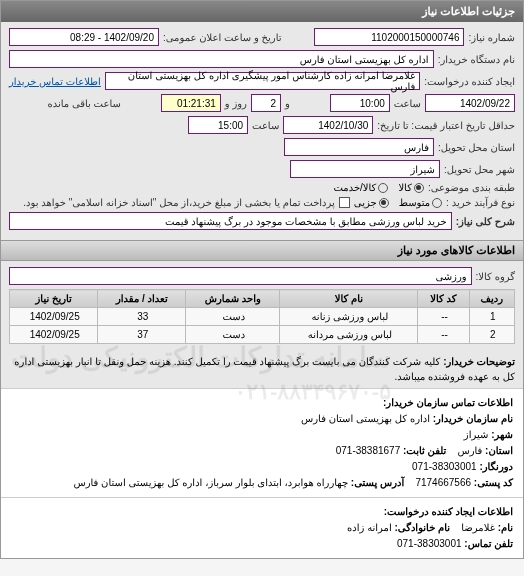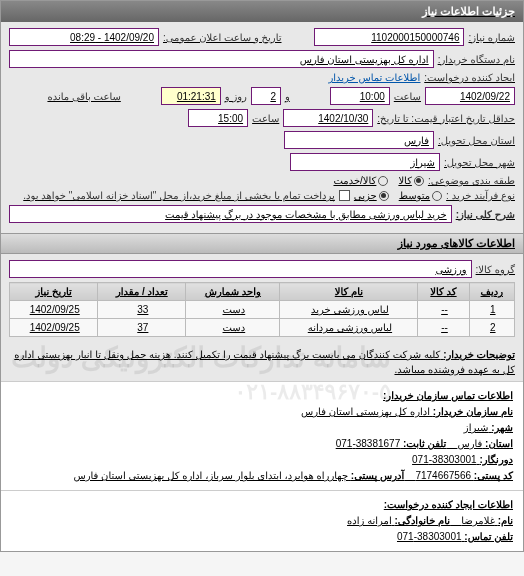--- a/index.html
+++ b/index.html
@@ -99,21 +99,21 @@
   width: 10px; height: 10px; border: 1px solid #555; border-radius: 50%;
   display: inline-flex; align-items: center; justify-content: center;
 }
 .radio-dot.selected::after {
   content: ""; width: 5px; height: 5px; background: #333; border-radius: 50%;
 }
 .checkbox {
   width: 11px; height: 11px; border: 1px solid #555; display: inline-block; background: #fff;
 }
 .small-link { color: #0055aa; text-decoration: underline; font-size: 10px; cursor: pointer; }
-.pos-rel { position: relative; text-decoration: underline; }
+.pos-rel { position: relative; }
 </style>
 </head>
 <body>
 
 <div class="panel pos-rel">
   <div class="panel-header">جزئیات اطلاعات نیاز</div>
   <div class="panel-body">
 
     <div class="row">
       <span class="label">شماره نیاز:</span>
@@ -123,20 +123,21 @@
       <span class="field w150">1402/09/20 - 08:29</span>
     </div>
 
     <div class="row">
       <span class="label">نام دستگاه خریدار:</span>
       <span class="field wlong">اداره کل بهزیستی استان فارس</span>
     </div>
 
     <div class="row">
       <span class="label">ایجاد کننده درخواست:</span>
+      <span class="field wlong">غلامرضا امرانه زاده کارشناس امور پیشگیری اداره کل بهزیستی استان فارس</span>
       <span class="small-link">اطلاعات تماس خریدار</span>
     </div>
 
     <div class="row">
       <span class="field w90">1402/09/22</span>
       <span class="label">ساعت</span>
       <span class="field w60">10:00</span>
       <span class="label">و</span>
       <span class="field" style="width:30px">2</span>
       <span class="label">روز و</span>
@@ -214,21 +215,21 @@
           <th>نام کالا</th>
           <th>واحد شمارش</th>
           <th>تعداد / مقدار</th>
           <th>تاریخ نیاز</th>
         </tr>
       </thead>
       <tbody>
         <tr>
           <td>1</td>
           <td>--</td>
-          <td>لباس ورزشی خرید</td>
+          <td>لباس ورزشی زنانه</td>
           <td>دست</td>
           <td>33</td>
           <td>1402/09/25</td>
         </tr>
         <tr>
           <td>2</td>
           <td>--</td>
           <td>لباس ورزشی مردانه</td>
           <td>دست</td>
           <td>37</td>

